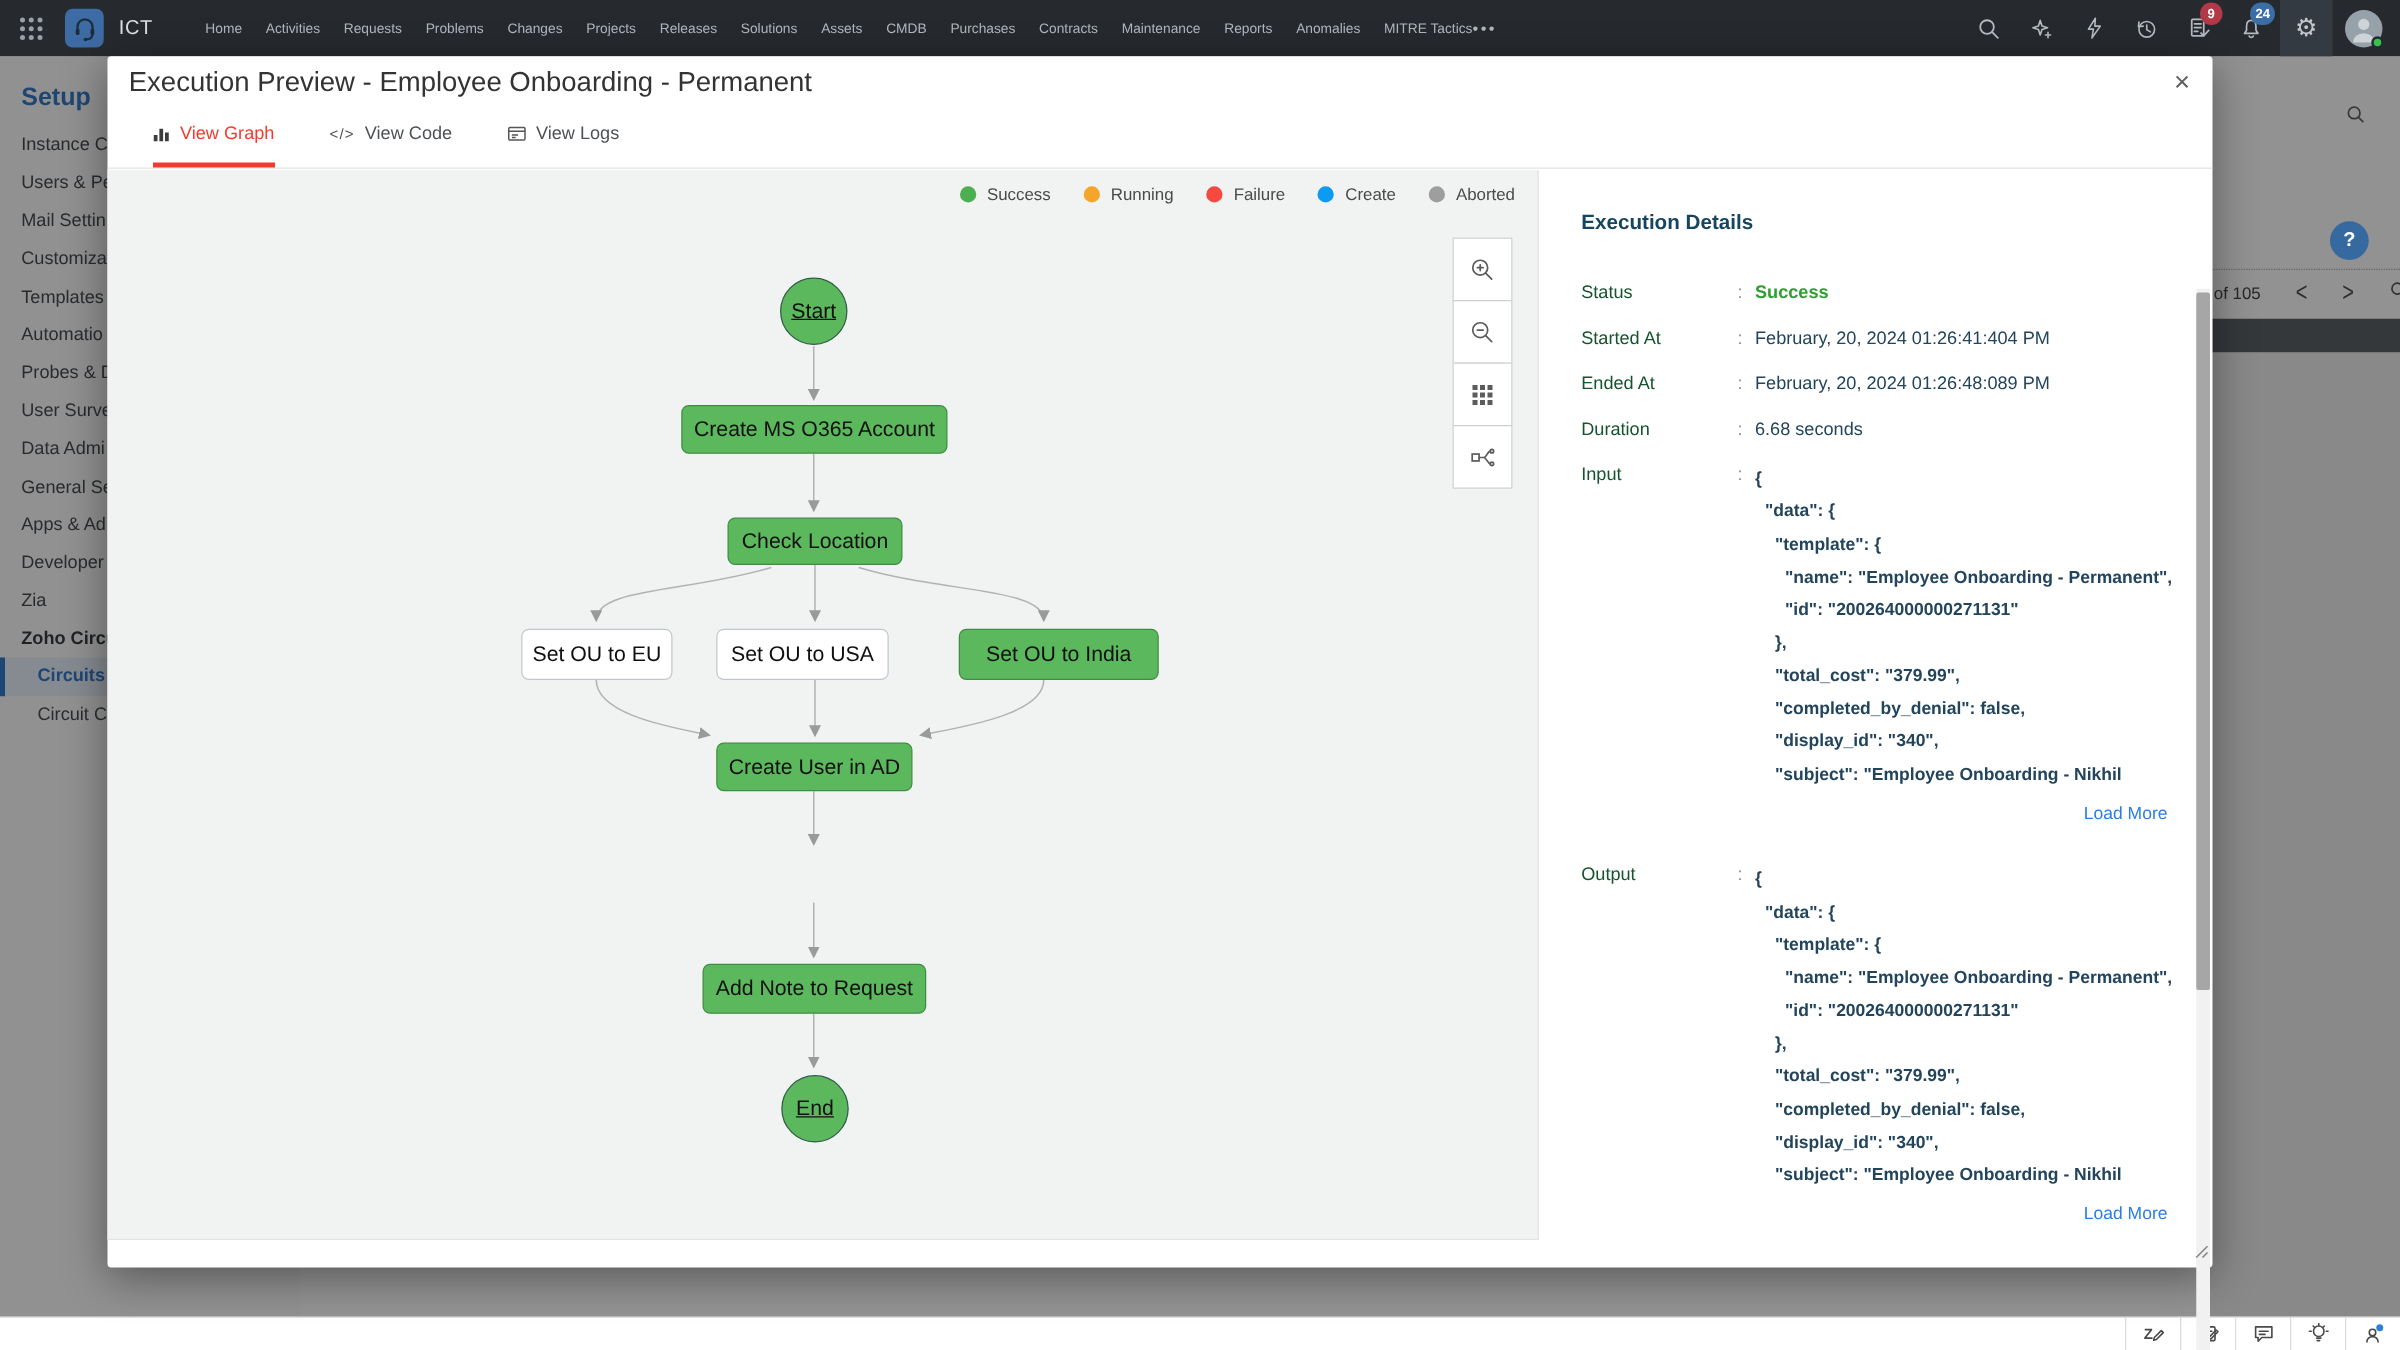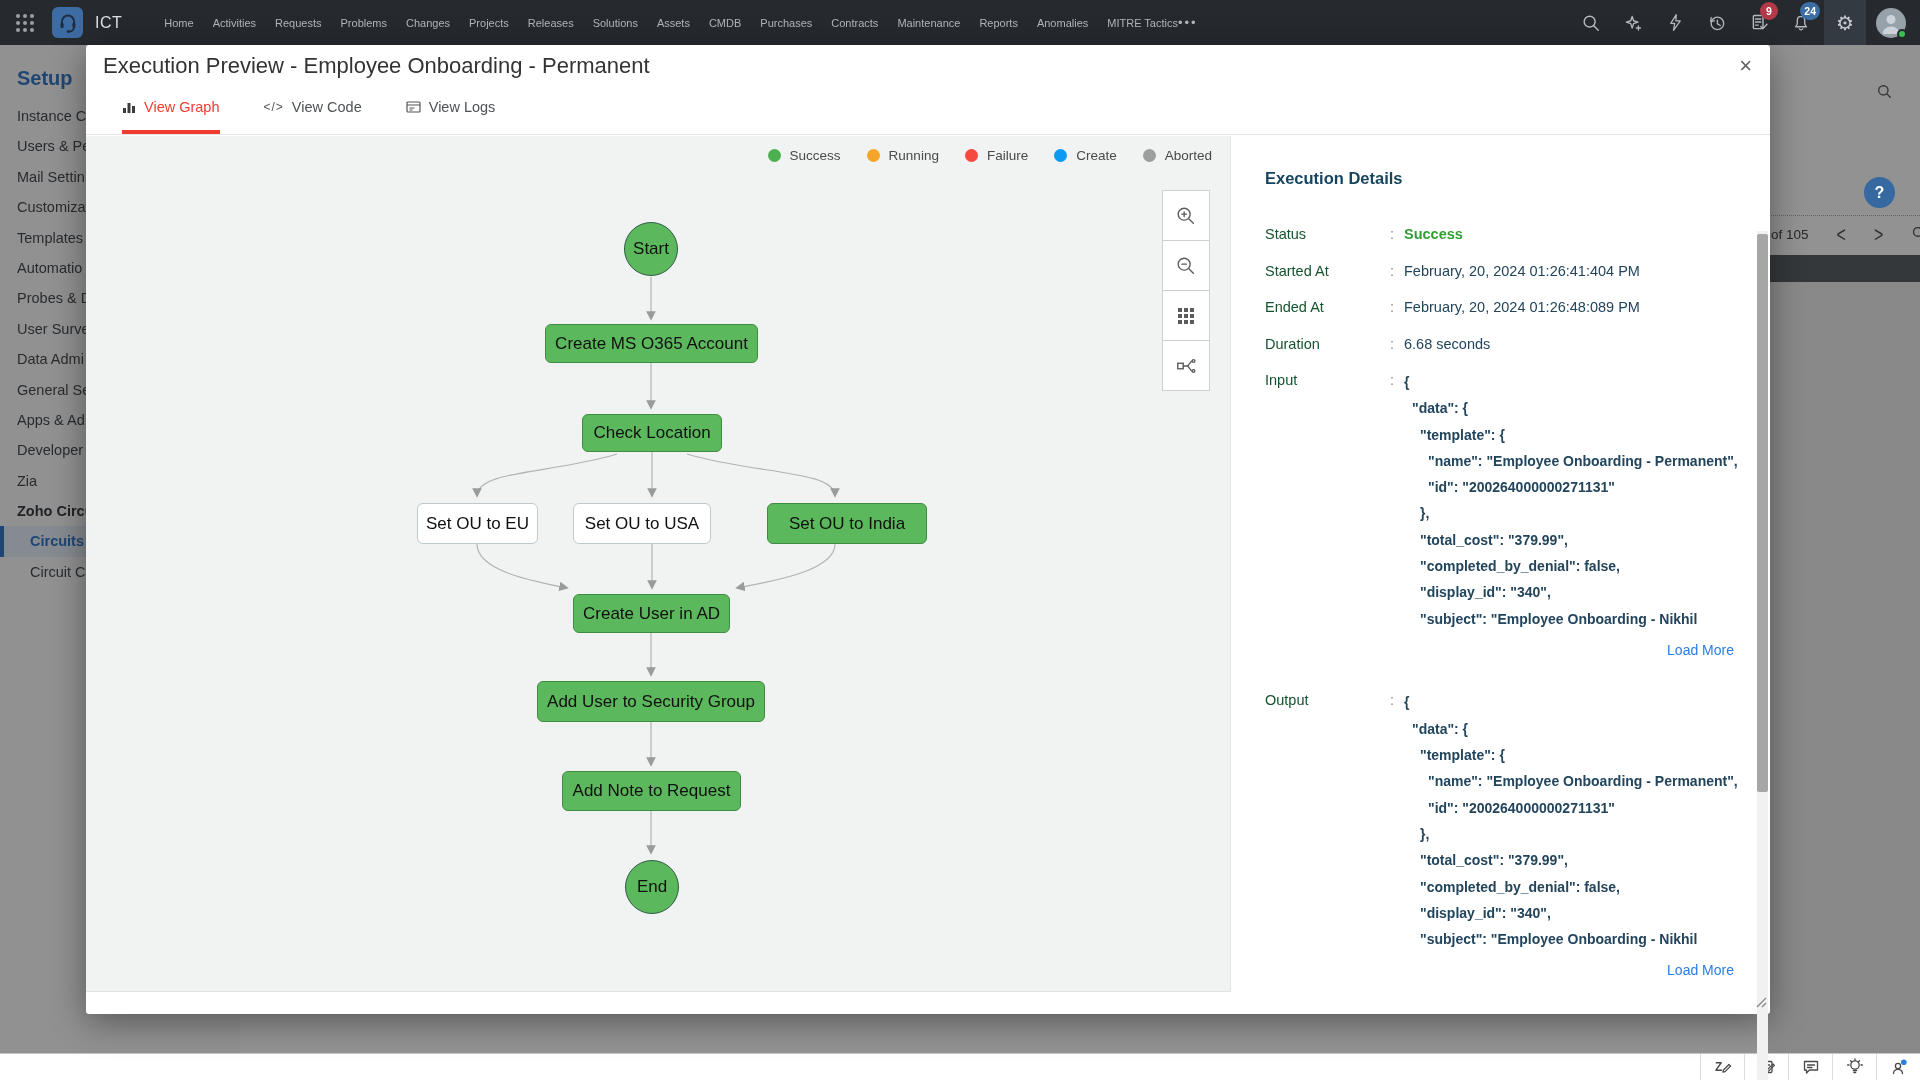--- a/index.html
+++ b/index.html
@@ -77,21 +77,21 @@
   .canvas { position:absolute; top:0; left:0; width:1145px; height:856px; background:#f1f2f2;
             border-right:1px solid #e3e3e3; border-bottom:1px solid #e3e3e3; }
   .legend { position:absolute; top:12px; right:18px; display:flex; align-items:center; gap:26px; }
   .legend-item { display:flex; align-items:center; gap:9px; font-size:13.5px; color:#4a4a4a; }
   .legend-dot { width:13px; height:13px; border-radius:50%; }
   .edges { position:absolute; top:0; left:0; }
   .gnode { position:absolute; display:flex; align-items:center; justify-content:center; font-size:17px;
            color:#101010; border-radius:6px; cursor:pointer; }
   .g-green { background:#5cb85c; border:1px solid #3f8d43; }
   .g-white { background:#fff; border:1px solid #bfc9cd; }
-  .g-circle { width:54px; height:54px; border-radius:50%; border:1.5px solid #2f5d49; }
+  .g-circle { width:54px; height:54px; border-radius:50%; border:1.5px solid #2f5d49;text-decoration:underline; }
   .gtoolbar { position:absolute; left:1076px; top:55px; width:48px; }
   .gt-btn { width:48px; height:51px; background:#fff; border:1px solid #cfcfcf; margin-top:-1px;
             display:flex; align-items:center; justify-content:center; cursor:pointer; }
   .gt-btn svg { stroke:#5c5c5c; fill:none; stroke-width:1.5; stroke-linecap:round; }
 
   
   .details { position:absolute; top:0; left:1146px; right:0; bottom:0; padding:33px 0 0 33px; overflow:hidden; }
   .d-heading { font-size:16.5px; font-weight:bold; color:#16455f; margin-bottom:35px; }
   .d-row { display:flex; font-size:14.5px; line-height:22px; margin-bottom:14.5px; }
   .d-label { width:125px; color:#14532d; flex-shrink:0; }
@@ -377,21 +377,20 @@
           </g>
         </svg>
 
         <div class="gnode g-green g-circle" style="left:538px; top:86px;">Start</div>
         <div class="gnode g-green" style="left:459px; top:188px; width:213px; height:39px;">Create MS O365 Account</div>
         <div class="gnode g-green" style="left:496px; top:278px; width:140px; height:38px;">Check Location</div>
         <div class="gnode g-white" style="left:331px; top:367px; width:121px; height:41px;">Set OU to EU</div>
         <div class="gnode g-white" style="left:487px; top:367px; width:138px; height:41px;">Set OU to USA</div>
         <div class="gnode g-green" style="left:681px; top:367px; width:160px; height:41px;">Set OU to India</div>
         <div class="gnode g-green" style="left:487px; top:458px; width:157px; height:39px;">Create User in AD</div>
-        <div class="gnode g-green" style="left:451px; top:545px; width:228px; height:41px;">Add User to Security Group</div>
         <div class="gnode g-green" style="left:476px; top:635px; width:179px; height:40px;">Add Note to Request</div>
         <div class="gnode g-green g-circle" style="left:539px; top:724px;">End</div>
 
         <div class="gtoolbar">
           <div class="gt-btn">
             <svg width="22" height="22" viewBox="0 0 24 24">
                 <circle cx="10" cy="10" r="6.5"></circle>
                 <path d="M15 15 L20 20"></path>
                 <path d="M10 7.5 v5 M7.5 10 h5"></path>
               </svg>

